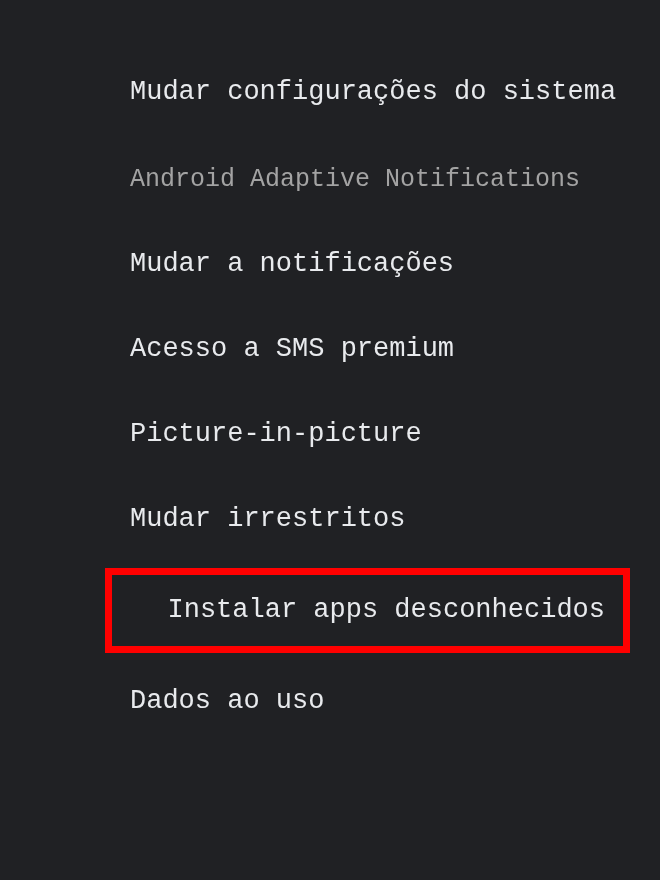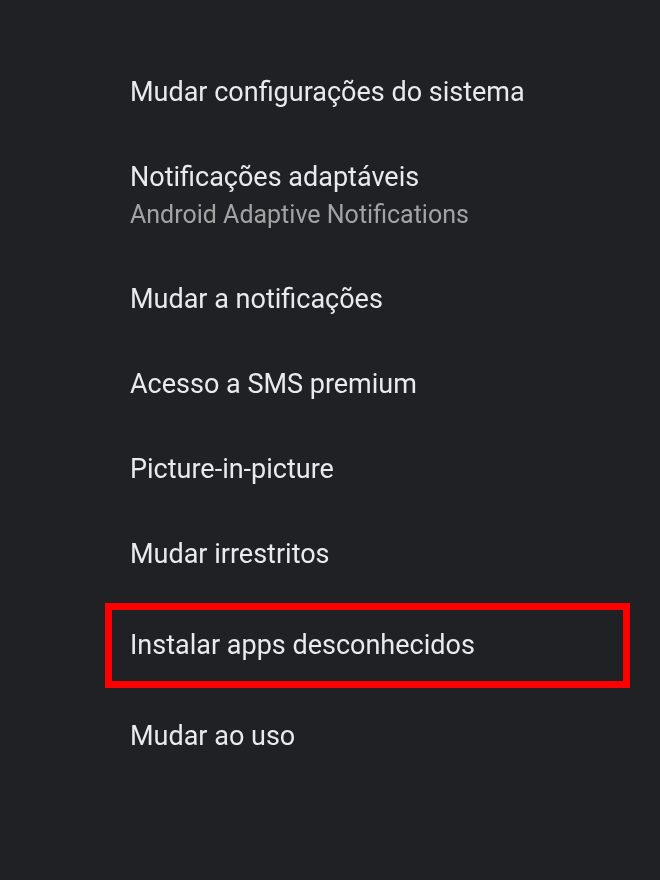--- a/index.html
+++ b/index.html
@@ -1,18 +1,19 @@
 <!DOCTYPE html>
 <html><head>
   <meta charset="utf-8">
   <style>
     * {
       margin: 0;
       padding: 0;
       box-sizing: border-box;
+      font-family: Liberation Mono, monospace;
     }
     
     body {
       width: 660px;
       height: 880px;
       background-color: #202124;
       font-family: 'Roboto', -apple-system, BlinkMacSystemFont, sans-serif;
       overflow: hidden;
     }
     
@@ -49,33 +50,33 @@
       padding-left: 18px;
       padding-right: 18px;
       padding-top: 18px;
       padding-bottom: 18px;
       margin-top: 6px;
       margin-bottom: 6px;
     }
     
     .highlighted .settings-item-title {
       padding: 0;
+      text-align: right;
     }
   </style>
 </head>
 <body>
 
 <div class="settings-list">
 
   <div class="settings-item">
     <div class="settings-item-title">Mudar configurações do sistema</div>
   </div>
 
   <div class="settings-item">
-    <div class="settings-item-title">Notificações adaptáveis</div>
     <div class="settings-item-subtitle">Android Adaptive Notifications</div>
   </div>
 
   <div class="settings-item">
     <div class="settings-item-title">Mudar a notificações</div>
   </div>
 
   <div class="settings-item">
     <div class="settings-item-title">Acesso a SMS premium</div>
   </div>
@@ -86,16 +87,16 @@
 
   <div class="settings-item">
     <div class="settings-item-title">Mudar irrestritos</div>
   </div>
 
   <div class="settings-item highlighted">
     <div class="settings-item-title">Instalar apps desconhecidos</div>
   </div>
 
   <div class="settings-item">
-    <div class="settings-item-title">Mudar ao uso</div>
+    <div class="settings-item-title">Dados ao uso</div>
   </div>
 
 </div>
 
 </body></html>

